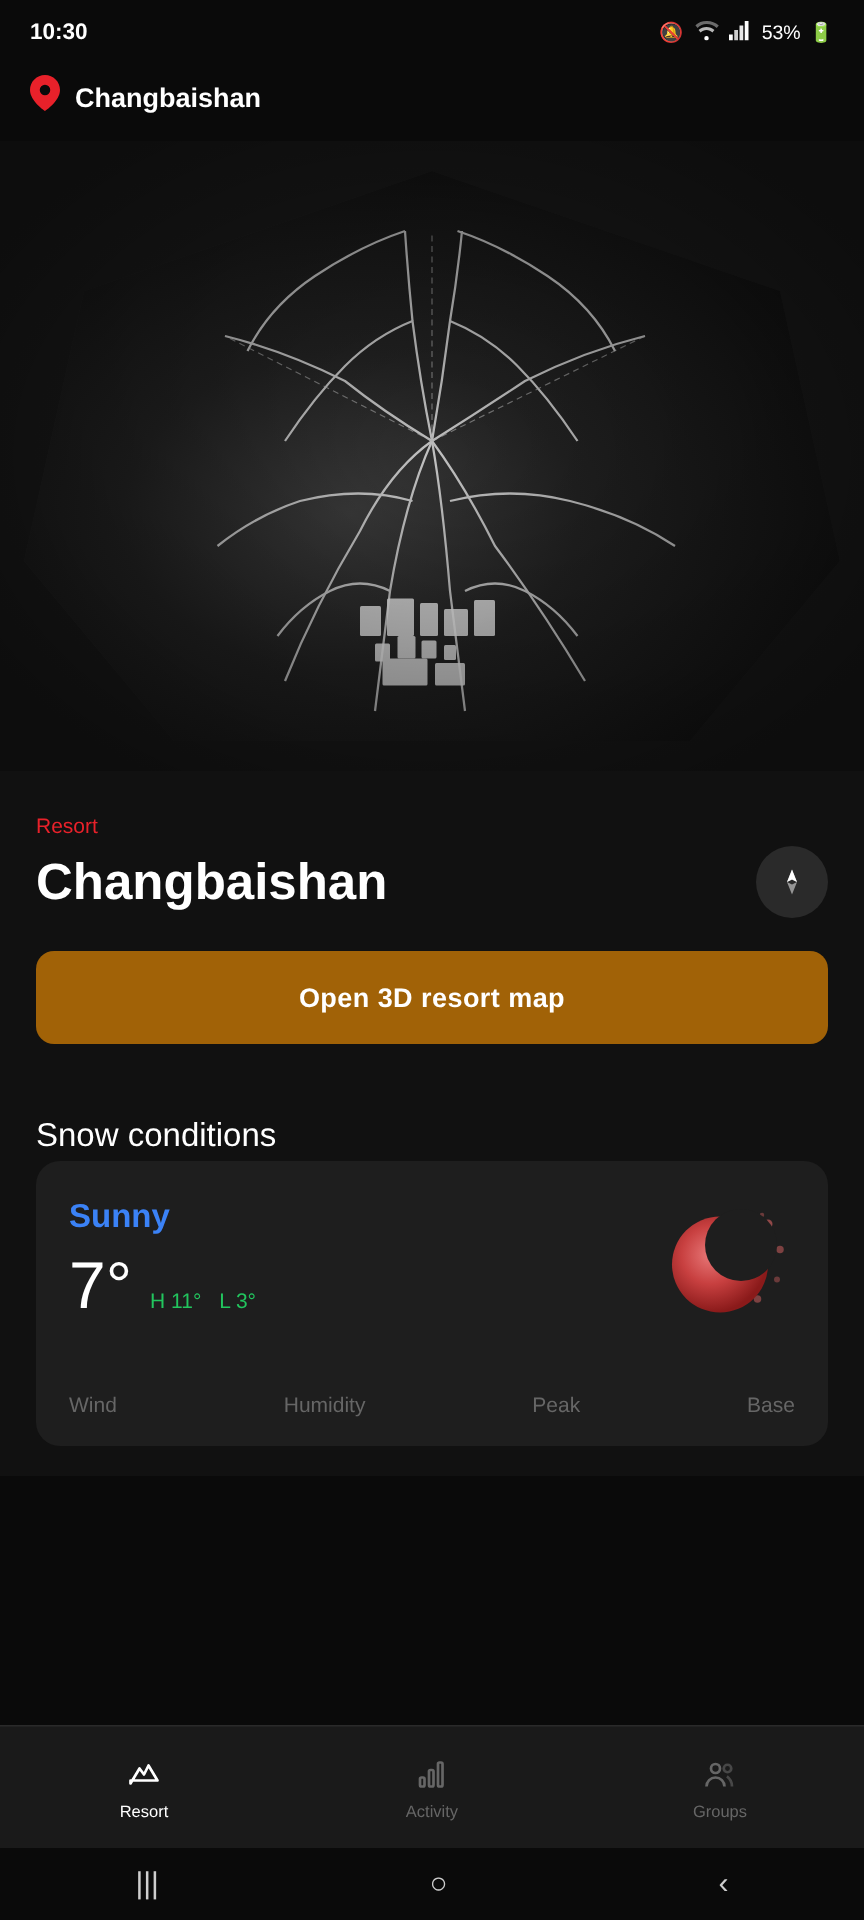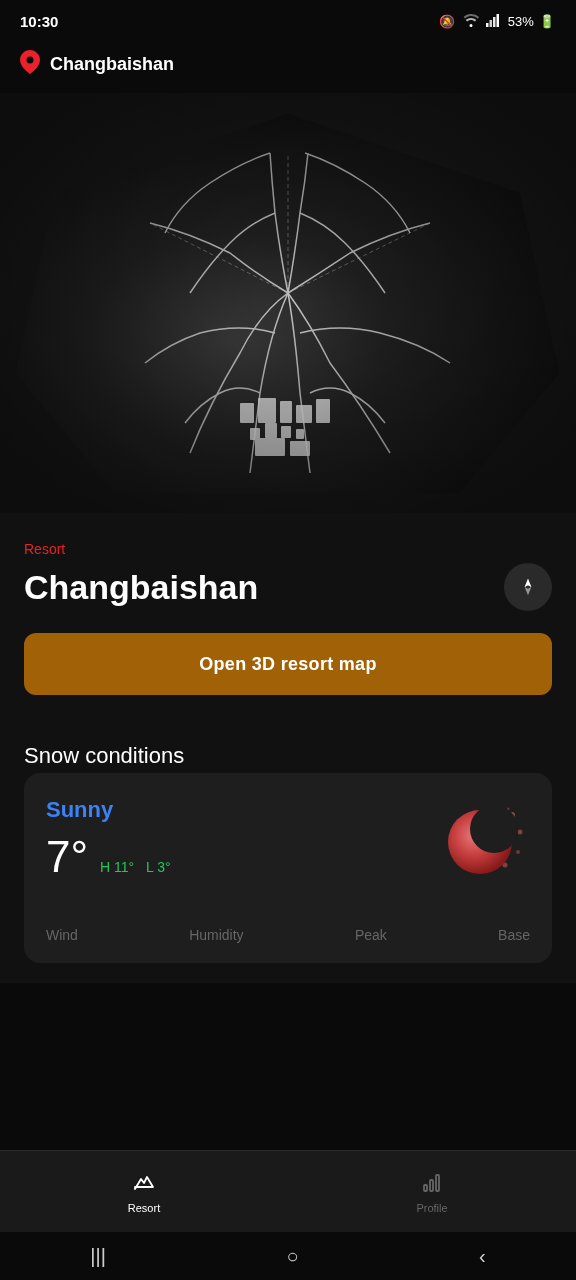--- a/index.html
+++ b/index.html
@@ -447,24 +447,35 @@
   </div>
 
   <div class="nav-item">
     <div class="nav-icon-wrap">
       <svg class="nav-svg" width="24" height="24" viewBox="0 0 24 24">
         <rect x="4" y="14" width="3" height="6" rx="1" stroke="#666" fill="none"></rect>
         <rect x="10" y="9" width="3" height="11" rx="1" stroke="#666" fill="none"></rect>
         <rect x="16" y="4" width="3" height="16" rx="1" stroke="#666" fill="none"></rect>
       </svg>
     </div>
-    <span class="nav-label">Profile</span>
-  </div>
-
-
+    <span class="nav-label">Activity</span>
+  </div>
+
+
+  <div class="nav-item">
+    <div class="nav-icon-wrap">
+      <svg class="nav-svg" width="24" height="24" viewBox="0 0 24 24">
+        <circle cx="9" cy="8" r="3" stroke="#666" fill="none"></circle>
+        <path d="M3 20c0-3.31 2.69-6 6-6s6 2.69 6 6" stroke="#666" fill="none"></path>
+        <circle cx="17" cy="8" r="2.5" stroke="#666" fill="none" opacity="0.6"></circle>
+        <path d="M20 20c0-2.76-1.34-5.2-3.4-6.7" stroke="#666" fill="none" opacity="0.6"></path>
+      </svg>
+    </div>
+    <span class="nav-label">Groups</span>
+  </div>
 
 </div>
 
 <div class="system-nav">
   <span class="sys-btn">|||</span>
   <span class="sys-btn">○</span>
   <span class="sys-btn">‹</span>
 </div>
 
 </body></html>

